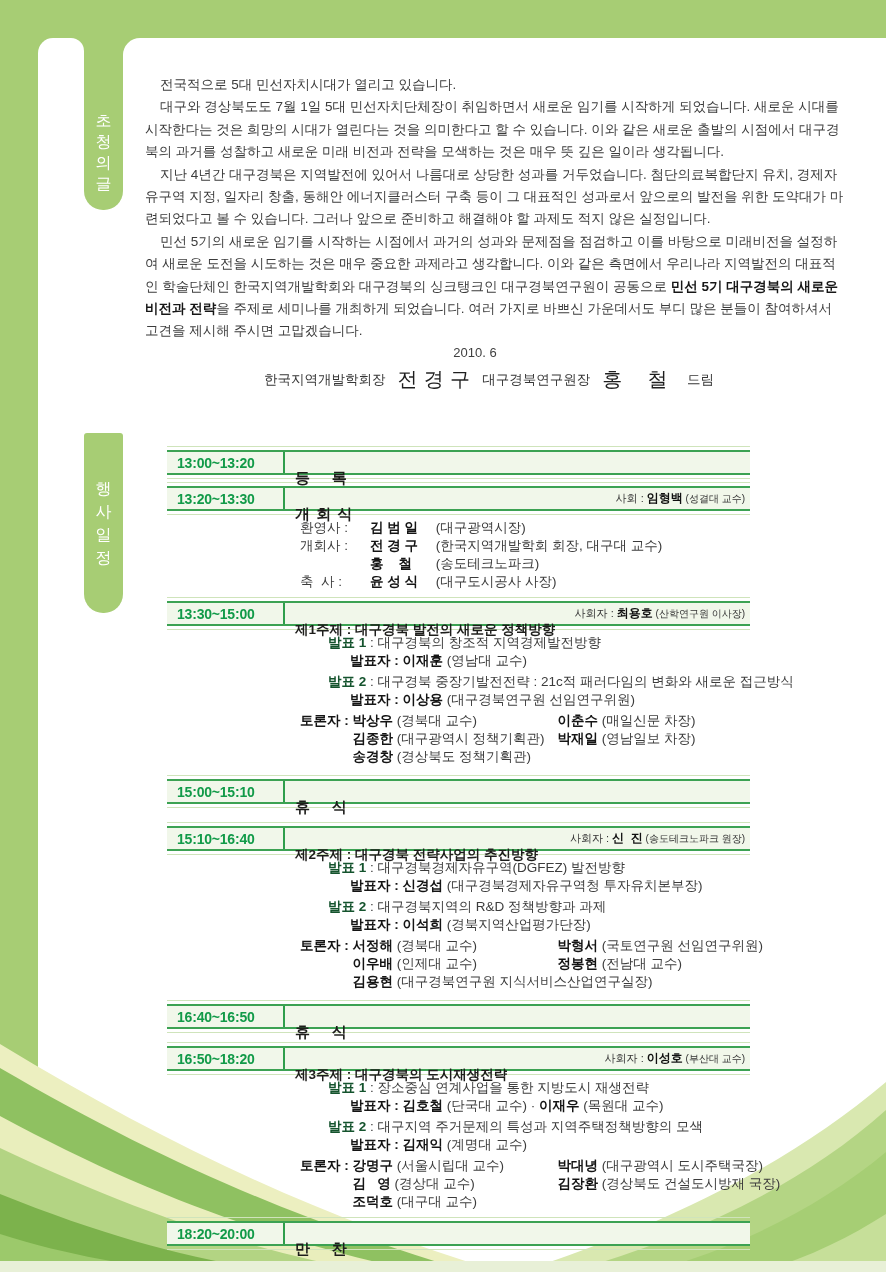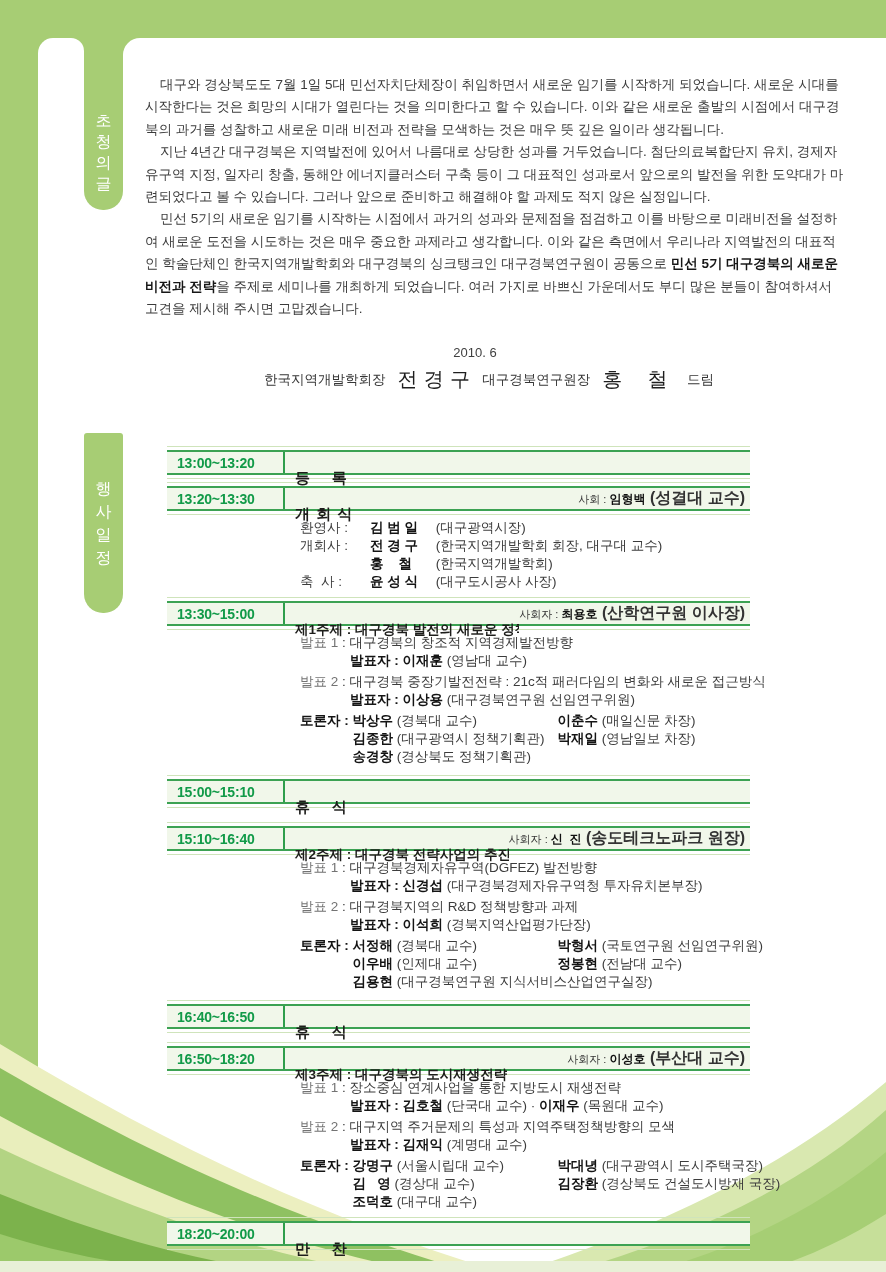--- a/index.html
+++ b/index.html
@@ -29,30 +29,30 @@
   
   .sched{position:absolute;left:167px;top:446px;width:583px;z-index:3;}
   .bar-wrap{border-top:1px solid #cfe4bb;border-bottom:1px solid #cfe4bb;padding:3px 0;}
   .bar{display:flex;align-items:center;background:#f1f7ea;border-top:2px solid #3ca253;border-bottom:2px solid #3ca253;height:21px;}
   .time{width:106px;padding-left:10px;font-weight:bold;font-size:14px;color:#119a48;flex-shrink:0;letter-spacing:-0.2px;}
   .vline{width:2px;align-self:stretch;background:#2f9e4c;flex-shrink:0;}
   .btitle{padding-left:10px;font-weight:bold;font-size:13.5px;color:#1d1d1b;white-space:pre;min-width:0;overflow:hidden;margin-top:32px;}
   .btitle.big{font-size:15px;letter-spacing:1px;}
   .host{margin-left:auto;padding-right:5px;font-size:11px;color:#333;white-space:pre;flex-shrink:0;}
   .host b{font-size:12px;color:#101010;}
-  .host .haffil{font-size:16px;font-weight:bold;}
+  .host .haffil{font-size:10px;}
   
   .olines{margin-left:133px;padding:4px 0 6px;font-size:13.5px;line-height:18px;color:#3c3c3c;}
   .oline{display:flex;white-space:pre;}
   .olabel{width:70px;flex-shrink:0;}
   .oname{font-weight:bold;color:#141414;width:62px;flex-shrink:0;}
   .sess{margin-left:133px;padding:4px 0 6px;font-size:13.5px;line-height:18px;color:#3c3c3c;}
   .pres{margin-bottom:3px;}
   .pline1{display:flex;white-space:pre;}
-  .plabel{font-weight:normal;color:#737373;}
+  .plabel{font-weight:bold;color:#14532d;margin-left:28px;}
   .pline2{margin-left:50px;white-space:pre;}
   .pline2 b{color:#141414;}
   .disc{display:flex;white-space:pre;}
   .dlabel{font-weight:bold;color:#141414;flex-shrink:0;}
   .drows{display:flex;flex-direction:column;}
   .drow{display:flex;}
   .dcell1{min-width:205px;}
   .drow b{color:#141414;}
   
   .decor{position:absolute;left:0;bottom:0;width:886px;height:290px;z-index:2;pointer-events:none;}
@@ -73,20 +73,21 @@
   <span>글</span>
 </div>
 <div class="tab" id="tab2">
   <span>행</span>
   <span>사</span>
   <span>일</span>
   <span>정</span>
 </div>
 
 <div class="invite">
+  <p>전국적으로 5대 민선자치시대가 열리고 있습니다.</p>
   <p>대구와 경상북도도 7월 1일 5대 민선자치단체장이 취임하면서 새로운 임기를 시작하게 되었습니다. 새로운 시대를 시작한다는 것은 희망의 시대가 열린다는 것을 의미한다고 할 수 있습니다. 이와 같은 새로운 출발의 시점에서 대구경북의 과거를 성찰하고 새로운 미래 비전과 전략을 모색하는 것은 매우 뜻 깊은 일이라 생각됩니다.</p>
   <p>지난 4년간 대구경북은 지역발전에 있어서 나름대로 상당한 성과를 거두었습니다. 첨단의료복합단지 유치, 경제자유구역 지정, 일자리 창출, 동해안 에너지클러스터 구축 등이 그 대표적인 성과로서 앞으로의 발전을 위한 도약대가 마련되었다고 볼 수 있습니다. 그러나 앞으로 준비하고 해결해야 할 과제도 적지 않은 실정입니다.</p>
   <p><span>민선 5기의 새로운 임기를 시작하는 시점에서 과거의 성과와 문제점을 점검하고 이를 바탕으로 미래비전을 설정하여 새로운 도전을 시도하는 것은 매우 중요한 과제라고 생각합니다. 이와 같은 측면에서 우리나라 지역발전의 대표적인 학술단체인 한국지역개발학회와 대구경북의 싱크탱크인 대구경북연구원이 공동으로 </span><b>민선 5기 대구경북의 새로운 비전과 전략</b><span>을 주제로 세미나를 개최하게 되었습니다. 여러 가지로 바쁘신 가운데서도 부디 많은 분들이 참여하셔서 고견을 제시해 주시면 고맙겠습니다.</span></p>
 </div>
 <div class="date-line">2010. 6</div>
 <div class="sig-line"><span>한국지역개발학회장</span><span class="sig-name">전 경 구</span><span>대구경북연구원장</span><span class="sig-name">홍    철</span>  <span>드림</span></div>
 
 <div class="sched">
     <div class="bar-wrap" style="margin-top: 0px;">
       <div class="bar">
@@ -99,21 +100,21 @@
       <div class="bar">
         <span class="time">13:20~13:30</span>
         <span class="vline"></span>
         <span class="btitle big">개 회 식</span>
         <span class="host"><span>사회 : </span><b>임형백</b><span class="haffil"> (성결대 교수)</span></span>
       </div>
     </div>
     <div class="olines">
       <div class="oline"><span class="olabel">환영사 : </span><span class="oname">김 범 일</span><span class="oaffil"> (대구광역시장)</span></div>
       <div class="oline"><span class="olabel">개회사 : </span><span class="oname">전 경 구</span><span class="oaffil"> (한국지역개발학회 회장, 대구대 교수)</span></div>
-      <div class="oline"><span class="olabel"></span><span class="oname">홍    철</span><span class="oaffil"> (한국지역개발학회)</span></div>
+      <div class="oline"><span class="olabel"></span><span class="oname">홍    철</span><span class="oaffil"> (송도테크노파크)</span></div>
       <div class="oline"><span class="olabel">축  사 : </span><span class="oname">윤 성 식</span><span class="oaffil"> (대구도시공사 사장)</span></div>
     </div>
     <div class="bar-wrap" style="margin-top: 0px;">
       <div class="bar">
         <span class="time">13:30~15:00</span>
         <span class="vline"></span>
         <span class="btitle">제1주제 : 대구경북 발전의 새로운 정책방향</span>
         <span class="host"><span>사회자 : </span><b>최용호</b><span class="haffil"> (산학연구원 이사장)</span></span>
       </div>
     </div>

